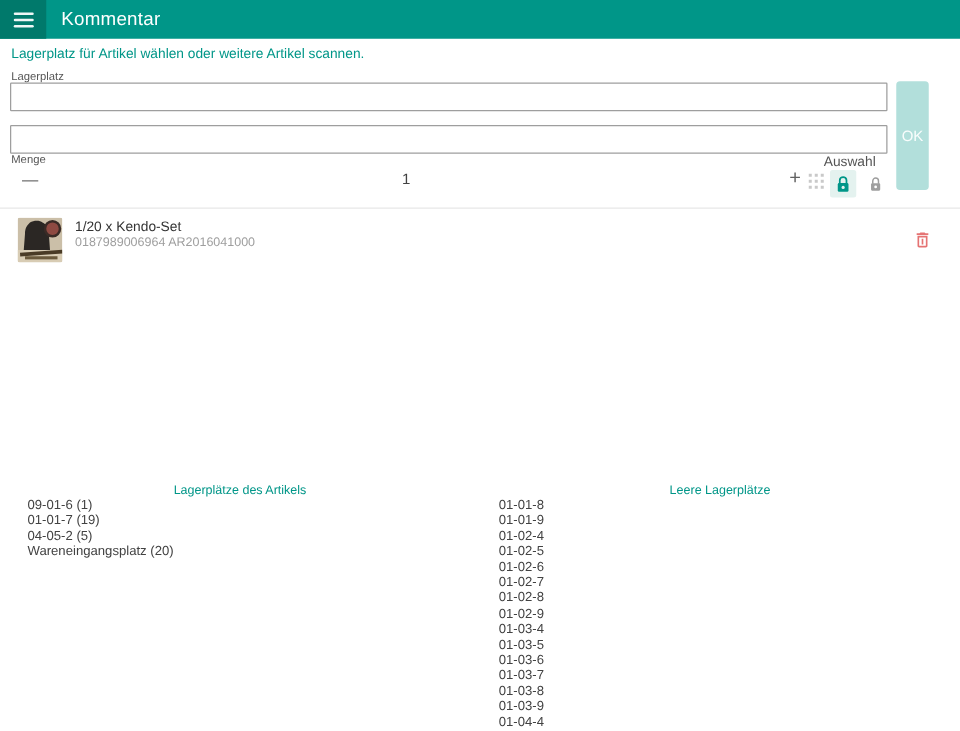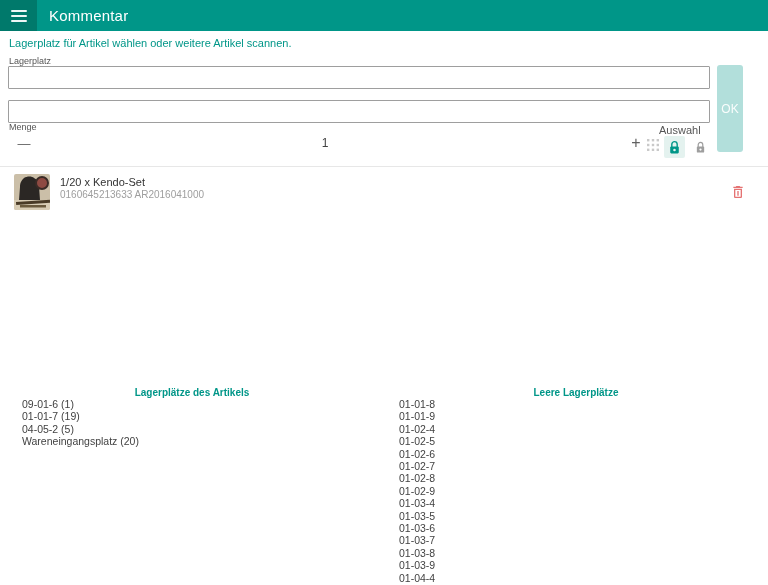--- a/index.html
+++ b/index.html
@@ -50,21 +50,21 @@
 
   .divider { position:absolute; left:0; top:166px; width:768px; height:1px; background:#e7e7e7; }
 
   
   .item-thumb { position:absolute; left:14px; top:174px; width:36px; height:36px; border-radius:2px; overflow:hidden; }
   .item-title { position:absolute; left:60px; top:176px; font-size:11px; color:#333333; }
   .item-subtitle { position:absolute; left:60px; top:189px; font-size:10px; color:#9e9e9e; }
   .delete-btn { position:absolute; left:728px; top:183px; width:20px; height:20px; border:none; background:transparent; padding:0; cursor:pointer; }
 
   
-  .col-header { position:absolute; top:387px; width:384px; text-align:center; font-size:10px; font-weight:bold; color:#009688; }
+  .col-header { position:absolute; top:387px; width:384px; text-align:center; font-size:10px; font-weight:normal; color:#009688; }
   .col-header.left { left:0; }
   .col-header.right { left:384px; }
   .loc-list { position:absolute; top:398px; font-size:10.5px; color:#424242; line-height:12.4px; }
   .loc-list.left { left:22px; width:350px; }
   .loc-list.right { left:399px; width:350px; }
   .loc-list div { cursor:pointer; }
 </style>
 </head>
 <body>
 
@@ -137,21 +137,21 @@
       <rect width="36" height="36" fill="#cbbfa8"></rect>
       <rect y="26" width="36" height="10" fill="#d8ccb4"></rect>
       <path d="M10 4 C8 6 6 8 6 13 L5 26 L26 26 L25 12 C25 7 22 5 20 4 C18 2 13 2 10 4 Z" fill="#2b2724"></path>
       <circle cx="28" cy="9" r="6" fill="#8e4a42"></circle>
       <circle cx="28" cy="9" r="6" fill="none" stroke="#3a2b26" stroke-width="2"></circle>
       <rect x="2" y="27" width="34" height="3" fill="#4a3b26" transform="rotate(-4 18 28)"></rect>
       <rect x="6" y="31" width="26" height="2.5" fill="#6b5a3d"></rect>
     </svg>
   </div>
   <div class="item-title">1/20 x Kendo-Set</div>
-  <div class="item-subtitle">0160645213633 AR2016041000</div>
+  <div class="item-subtitle">0187989006964 AR2016041000</div>
 
   <button class="delete-btn">
     <svg width="16" height="16" viewBox="0 0 24 24">
       <path fill="#e57373" d="M15.5 4l-1-1h-5l-1 1H5v2h14V4h-3.5zM6 19c0 1.1.9 2 2 2h8c1.1 0 2-.9 2-2V7H6v12zM8 9h8v10H8V9zm3 1.5h2v7h-2v-7z"></path>
     </svg>
   </button>
 
   <div class="col-header left">Lagerplätze des Artikels</div>
   <div class="col-header right">Leere Lagerplätze</div>
 

